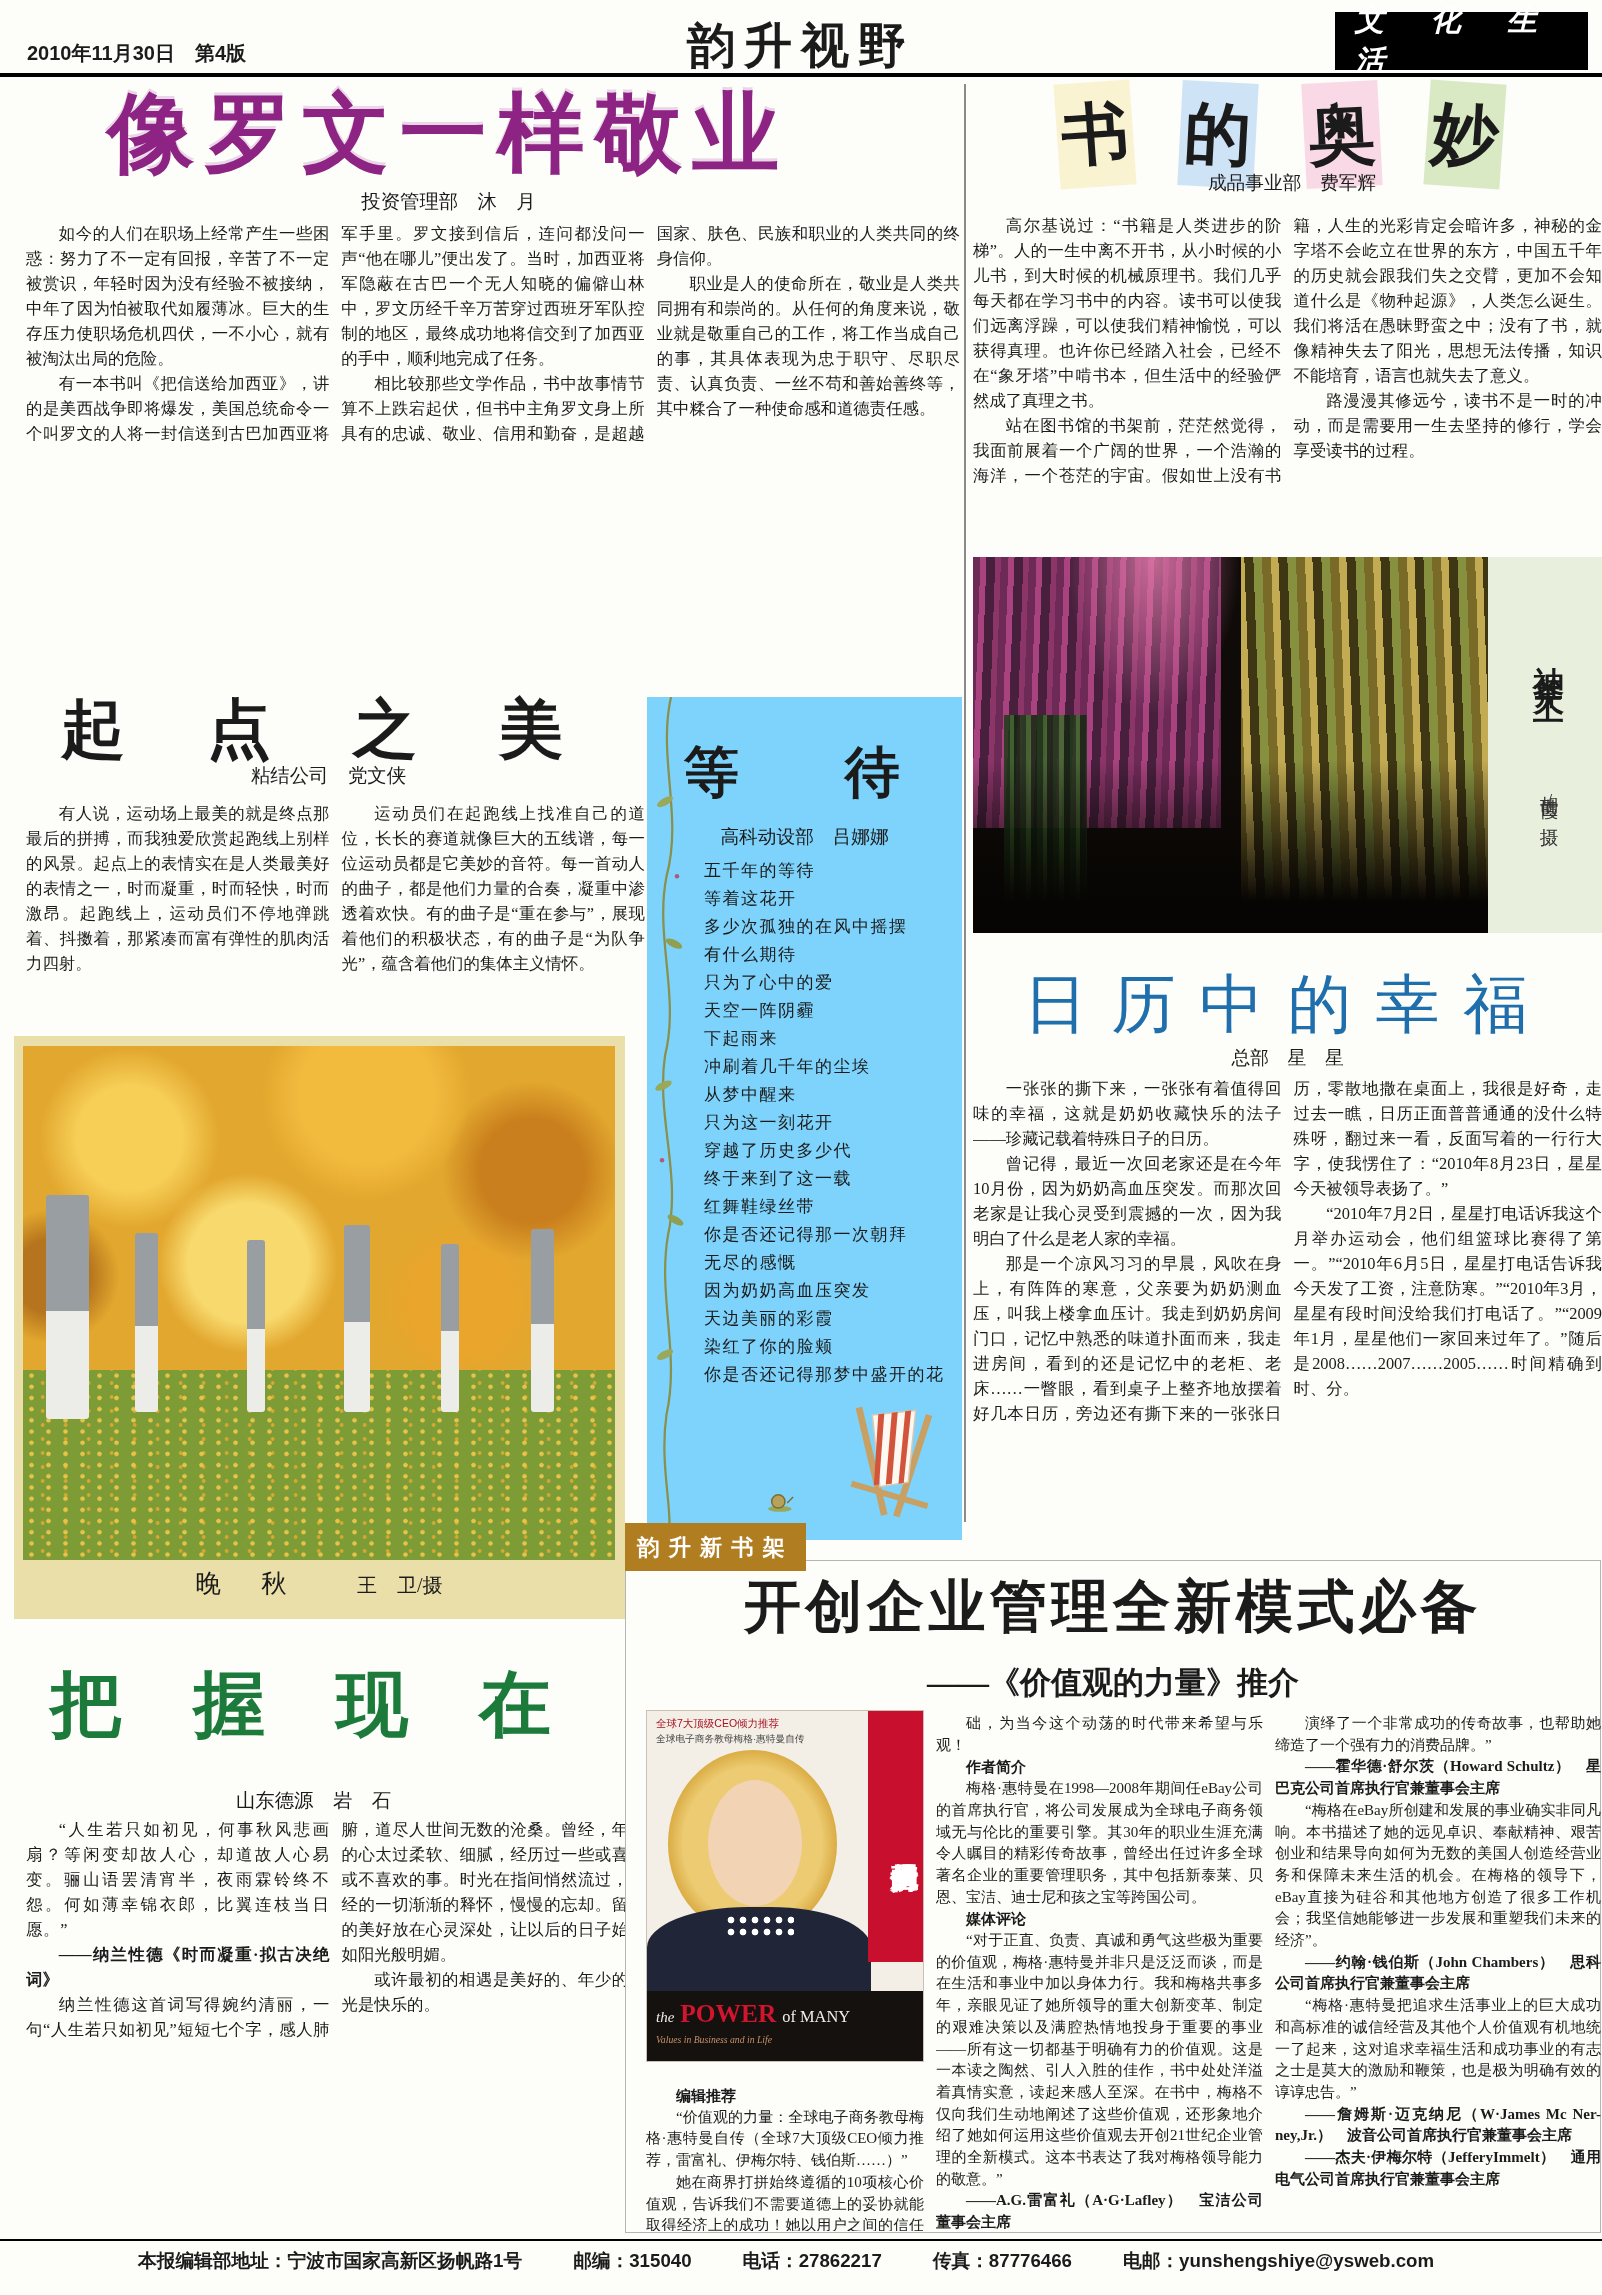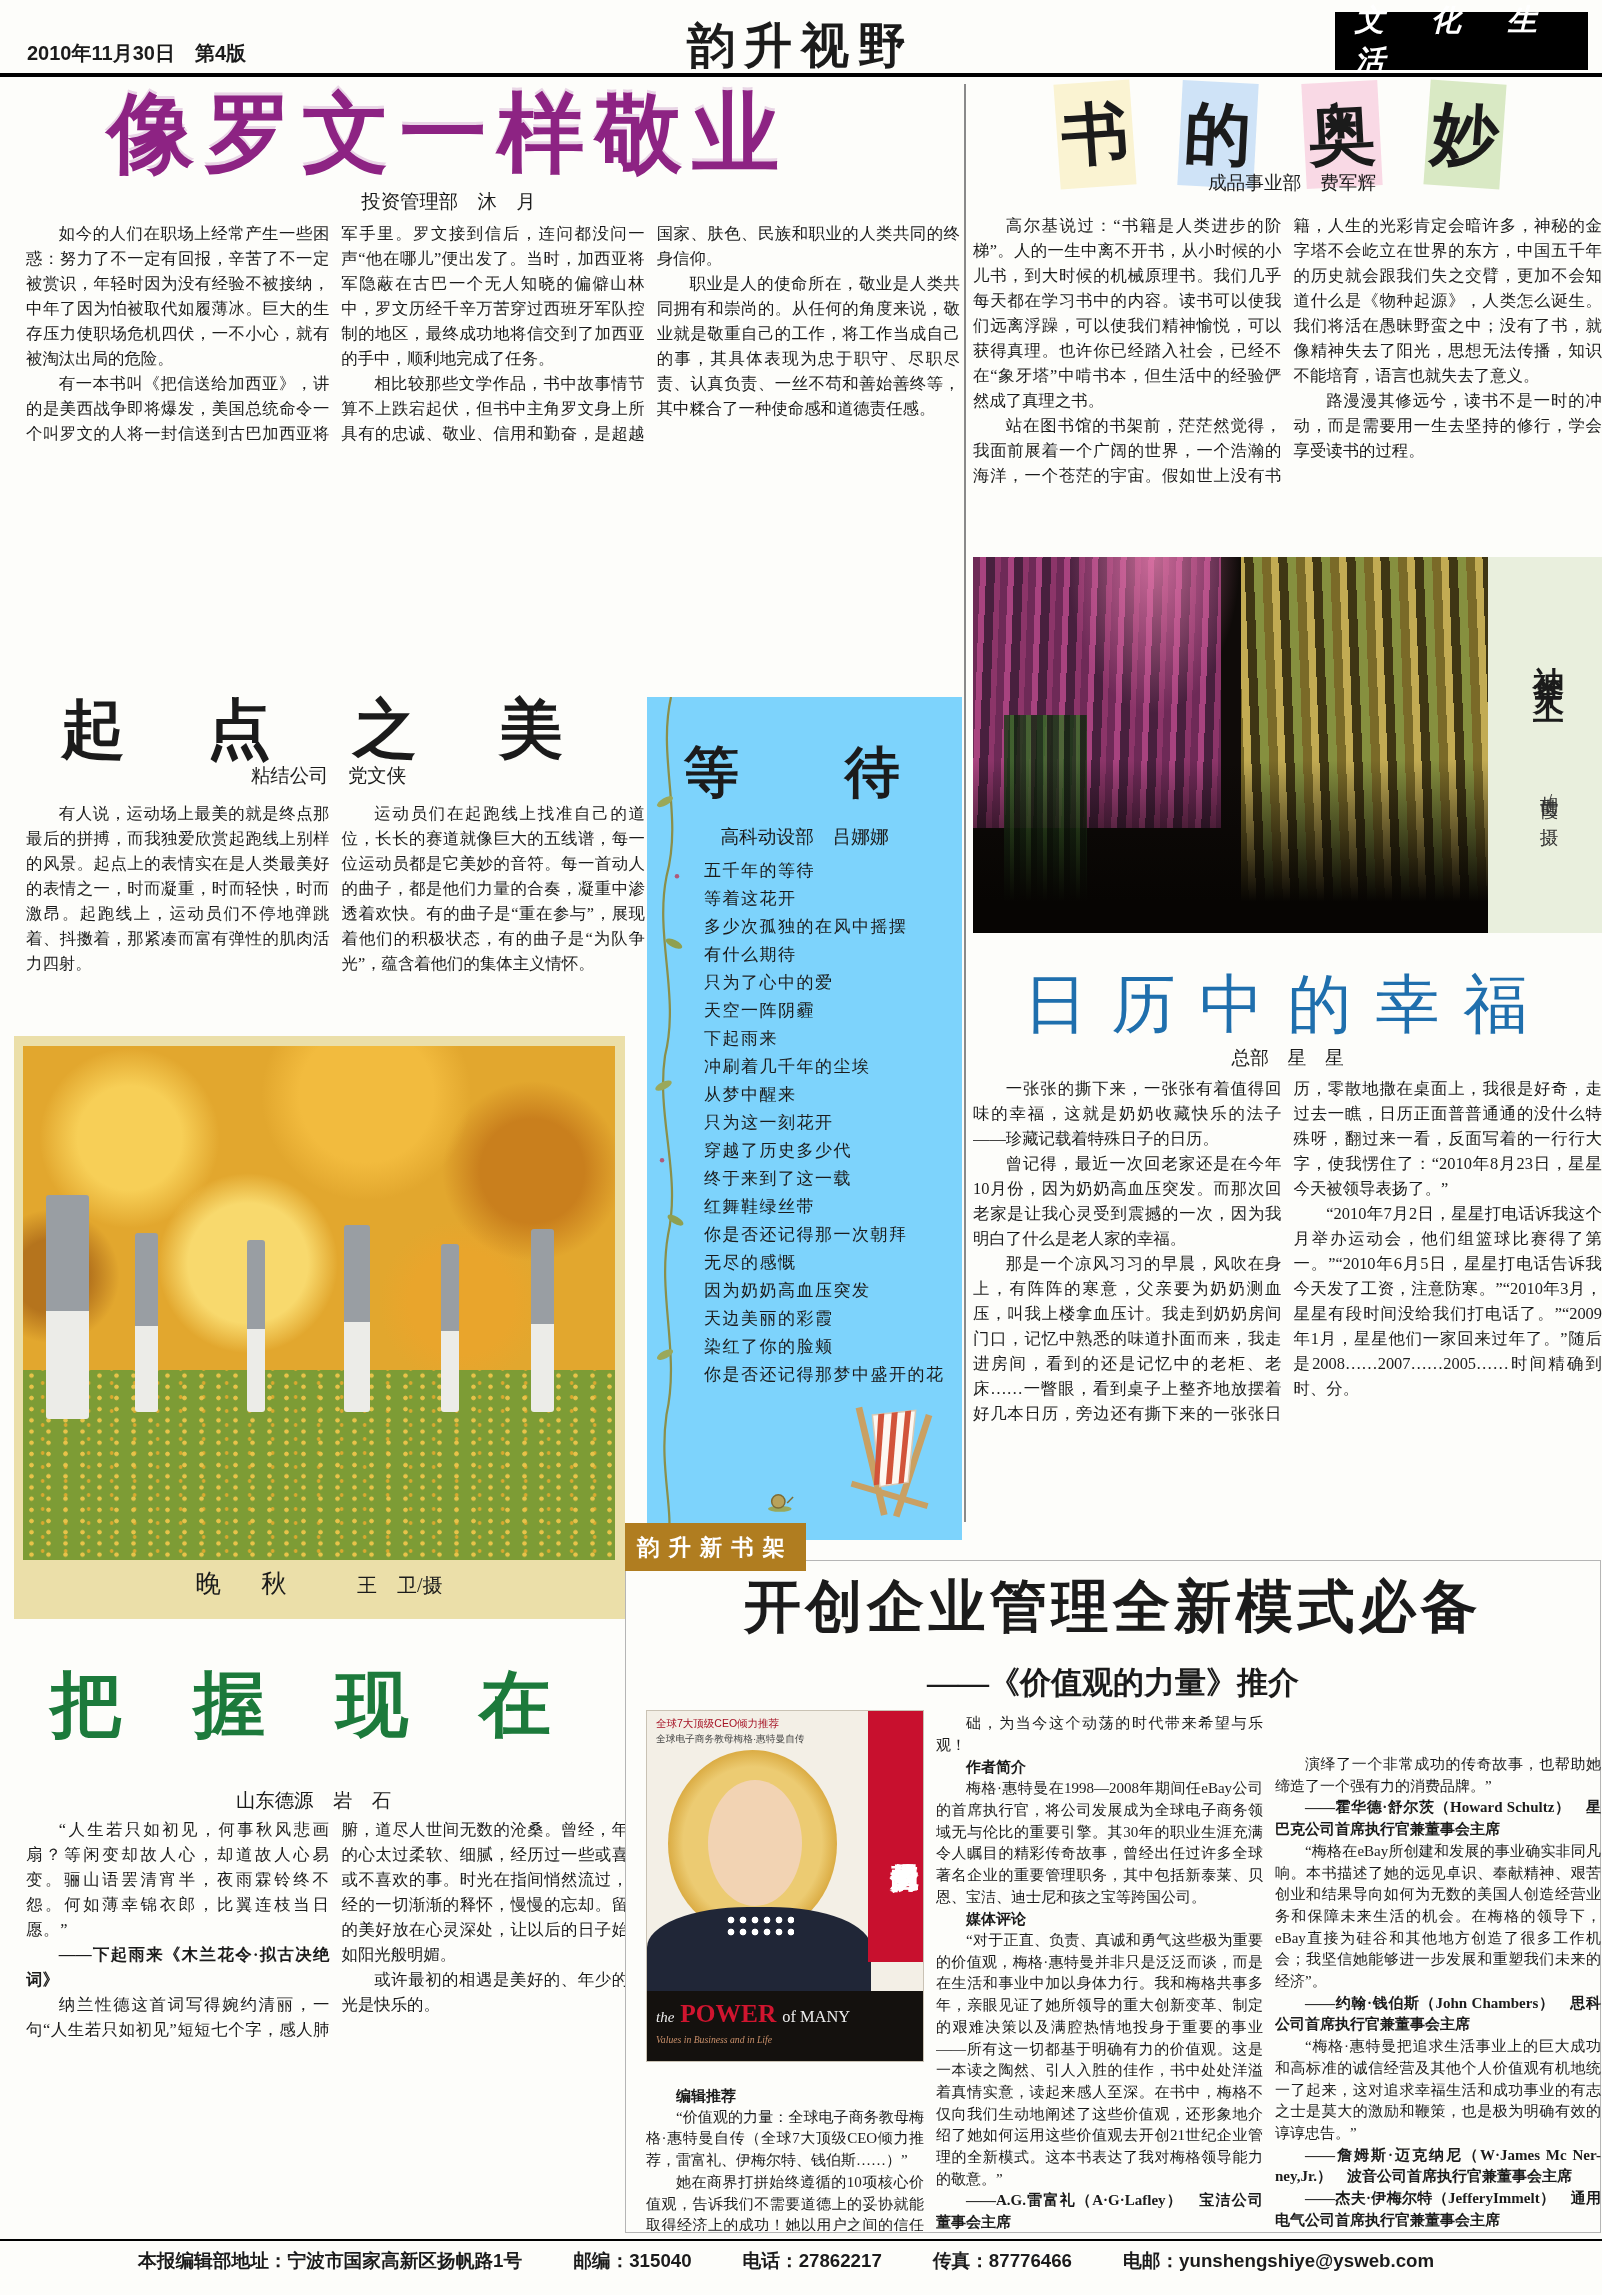--- a/index.html
+++ b/index.html
@@ -93,21 +93,21 @@
   #a4-body{left:973px;top:1076px;width:629px;height:462px;column-count:2;column-gap:12px;font-size:16.4px;line-height:25px;}
   
   #bs-box{left:625px;top:1560px;width:976px;height:673px;border:0.7px solid #b5b5b5;box-sizing:border-box;background:#fdfdfa;}
   #bs-tag{left:625px;top:1523px;width:181px;height:48px;background:#b07d20;color:#fff;display:flex;align-items:center;
           justify-content:center;font-size:22.4px;font-weight:bold;letter-spacing:9px;font-family:"Liberation Sans",sans-serif;}
   #bs-headline{left:635px;top:1569px;width:956px;font-size:57px;font-weight:900;letter-spacing:4.5px;
                font-family:"Liberation Sans",sans-serif;}
   #bs-subhead{left:635px;top:1662px;width:956px;font-size:31px;font-weight:bold;}
   #bs-editor{left:646px;top:2085px;width:278px;height:146px;font-size:15px;line-height:21.7px;}
   #bs-mid{left:936px;top:1713px;width:327px;height:517px;font-size:15px;line-height:21.7px;}
-  #bs-right{left:1275px;top:1713px;width:326px;height:517px;font-size:15px;line-height:21.7px;margin-top:41px;}
+  #bs-right{left:1275px;top:1713px;width:326px;height:517px;font-size:15px;line-height:21.7px;}
   
   #bs-cover{left:646px;top:1710px;width:276px;height:350px;background:#f3efe6;border:0.7px solid #c9c2b4;overflow:hidden;}
   .cov-topline{position:absolute;left:9px;top:6px;font-size:10.5px;color:#a51224;font-family:"Liberation Sans",sans-serif;}
   .cov-subline{position:absolute;left:9px;top:22.4px;font-size:9.7px;color:#444;width:179px;font-family:"Liberation Sans",sans-serif;}
   .cov-hair{position:absolute;left:21px;top:39px;width:169px;height:187px;border-radius:50%;
             background:radial-gradient(ellipse at center,#eccb72 0 58%,#d9a93f 72%,rgba(0,0,0,0) 74%);}
   .cov-face{position:absolute;left:61px;top:69px;width:94px;height:126px;border-radius:50%;background:#f2d3b3;}
   .cov-suit{position:absolute;left:0px;top:196px;width:224px;height:90px;background:#202637;border-radius:45% 45% 0 0;}
   .cov-pearls{position:absolute;left:78px;top:203px;width:69px;height:25.4px;
             background-image:radial-gradient(circle,#fff 3px,rgba(0,0,0,0) 3.7px);background-size:12px 12px;}
@@ -218,21 +218,21 @@
     <div id="autumn-cap">
       <span class="cap">晚　秋</span>
       <span class="credit">王　卫/摄</span>
     </div>
   </div>
 
   <div class="abs ctr" id="a3-title">把 握 现 在</div>
   <div class="abs ctr byline" id="a3-byline">山东德源　岩　石</div>
   <div class="abs colbody" id="a3-body">
       <p class="quote">“人生若只如初见，何事秋风悲画扇？等闲变却故人心，却道故人心易变。骊山语罢清宵半，夜雨霖铃终不怨。何如薄幸锦衣郎，比翼连枝当日愿。”</p>
-      <p class="attr">——下起雨来《木兰花令·拟古决绝词》</p>
+      <p class="attr">——纳兰性德《时而凝重·拟古决绝词》</p>
       <p class="para">纳兰性德这首词写得婉约清丽，一句“人生若只如初见”短短七个字，感人肺腑，道尽人世间无数的沧桑。曾经，年少的心太过柔软、细腻，经历过一些或喜欢或不喜欢的事。时光在指间悄然流过，曾经的一切渐渐的释怀，慢慢的忘却。留有的美好放在心灵深处，让以后的日子始终如阳光般明媚。</p>
       <p class="para">或许最初的相遇是美好的、年少的时光是快乐的。</p>
     </div>
 
   <div class="abs" id="bm-tiles">
     <div class="tile t0">书</div>
     <div class="tile t1">的</div>
     <div class="tile t2">奥</div>
     <div class="tile t3">妙</div>
   </div>

